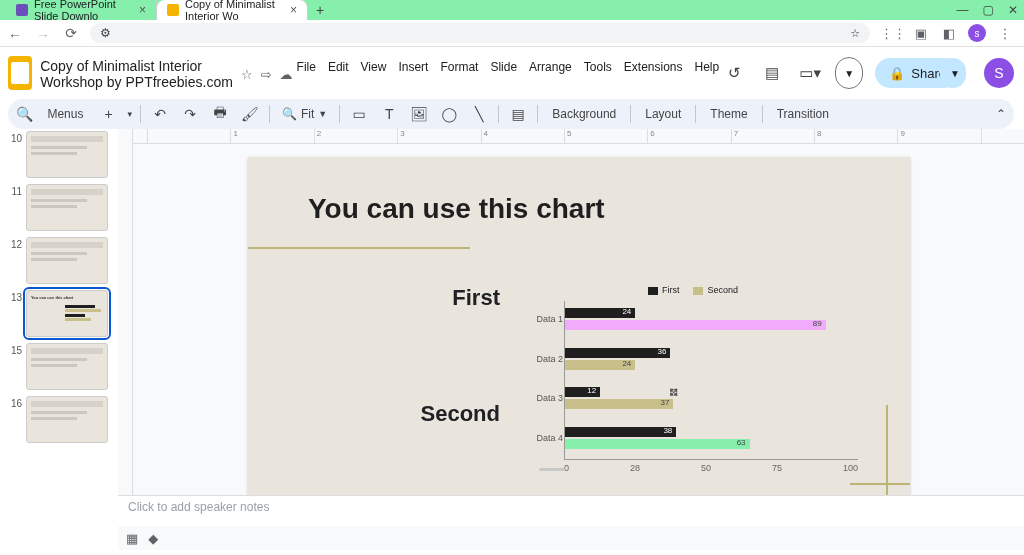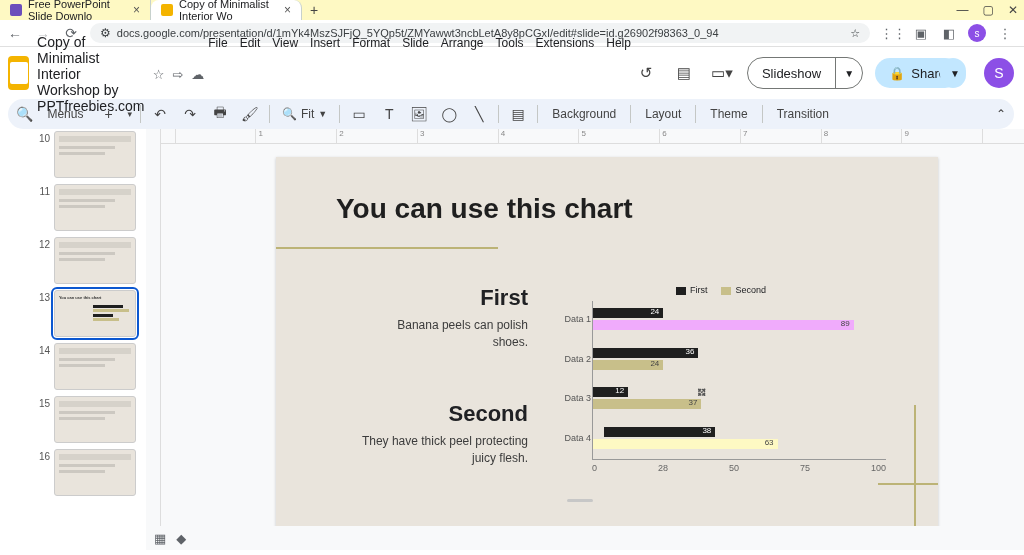--- a/index.html
+++ b/index.html
@@ -1,19 +1,19 @@
 <!DOCTYPE html>
 <html><head>
 <meta charset="utf-8">
 <style>
   html,body{margin:0;padding:0;font-family:"Google Sans",Arial,sans-serif;font-size:13px;background:#fff;color:#202124;}
   body{width:1024px;height:555px;overflow:hidden;}
 
   
-  .tabstrip{height:20px;background:#fef9c3;display:flex;align-items:stretch;}
+  .tabstrip{height:20px;background:#86efac;display:flex;align-items:stretch;padding-left:6px;}
   .tab{display:flex;align-items:center;padding:0 10px;font-size:11px;min-width:120px;max-width:130px;border-right:1px solid #c7d1cc;gap:6px;}
   .tab.active{background:#fff;border-radius:8px 8px 0 0;}
   .favicon{width:12px;height:12px;border-radius:2px;flex:none;}
   .tab-close{font-size:12px;color:#555;}
   .newtab{width:24px;display:flex;align-items:center;justify-content:center;color:#444;font-size:14px;}
   .winctrl{margin-left:auto;display:flex;align-items:center;padding-right:6px;gap:14px;color:#444;font-size:12px;}
 
   
   .urlbar{height:26px;background:#fff;border-bottom:1px solid #e0e0e0;display:flex;align-items:center;padding:0 6px;gap:10px;}
   .navbtn{width:18px;text-align:center;color:#5f6368;font-size:14px;}
@@ -44,21 +44,21 @@
   
   .toolbar{height:30px;margin:4px 10px 0 8px;background:#edf2fa;border-radius:20px;display:flex;align-items:center;padding:0 8px;gap:8px;font-size:12px;color:#444;}
   .tb-btn{width:22px;height:22px;display:flex;align-items:center;justify-content:center;border-radius:4px;font-size:14px;}
   .tb-text{padding:0 6px;}
   .tb-sep{width:1px;height:18px;background:#c4c7c5;}
   .tb-zoom{display:flex;align-items:center;gap:4px;padding:0 4px;}
   .tb-collapse{margin-left:auto;font-size:12px;}
   .spy{font-size:14px;}
 
   
-  .workspace{display:flex;height:421px;margin-left:28px;}
+  .workspace{display:flex;height:421px;}
   .filmstrip{width:118px;height:100%;overflow:hidden;padding-top:2px;}
   .thumb-row{display:flex;align-items:flex-start;margin-bottom:6px;}
   .thumb-num{width:22px;text-align:right;font-size:10px;color:#555;padding-top:2px;padding-right:4px;}
   .thumb{width:80px;height:45px;border:1px solid #ccc;border-radius:3px;background:#e9e4dc;position:relative;overflow:hidden;font-size:4px;color:#333;}
   .thumb.sel{outline:2px solid #0b57d0;outline-offset:1px;}
 
   .canvas{flex:1;background:#f8f9fa;position:relative;display:flex;flex-direction:column;}
   .hruler{height:14px;border-bottom:1px solid #ddd;display:flex;margin-left:14px;font-size:8px;color:#888;}
   .hruler div{flex:1;border-left:1px solid #ddd;padding-left:2px;}
   .canvas-body{position:relative;flex:1;display:flex;}
@@ -112,21 +112,20 @@
     <span>✕</span>
   </div>
 </div>
 
 <div class="urlbar">
   <span class="navbtn">←</span>
   <span class="navbtn" style="opacity:.4">→</span>
   <span class="navbtn">⟳</span>
   <div class="omni">
     <span style="font-size:12px">⚙</span>
-    <span>docs.google.com/presentation/d/1mYk4MszSJFjQ_5YQp5t/ZMYawwt3ncbLetA8y8pCGxI/edit#slide=id.g26902f98363_0_94</span>
     <span style="margin-left:auto">☆</span>
   </div>
   <div class="chrome-icons">
     <span class="ci">⋮⋮</span>
     <span class="ci">▣</span>
     <span class="ci">◧</span>
     <span class="avatar-s">s</span>
     <span class="ci">⋮</span>
   </div>
 </div>
@@ -151,21 +150,20 @@
       <span class="menu-item">Tools</span>
       <span class="menu-item">Extensions</span>
       <span class="menu-item">Help</span>
     </div>
   </div>
   <div class="doc-right">
     <span class="ri">↺</span>
     <span class="ri">▤</span>
     <span class="ri">▭▾</span>
     <div class="slideshow-wrap">
-      <span class="slideshow-btn">Slideshow</span>
       <span class="slideshow-chevron">▼</span>
     </div>
     <div style="display:flex">
       <div class="share-btn">
         <span>🔒</span>
         <span>Share</span>
       </div>
       <div class="share-chevron">▼</div>
     </div>
     <div class="profile-chip">S</div>
@@ -234,28 +232,20 @@
         </div>
       </div>
       <div class="thumb-row">
         <div class="thumb-num">13</div>
         <div class="thumb sel">
           <div style="position:absolute;left:4px;top:4px;font-size:4px;font-weight:700">You can use this chart</div>
           <div style="position:absolute;left:38px;top:14px;width:30px;height:3px;background:#1f1f1f"></div>
           <div style="position:absolute;left:38px;top:18px;width:36px;height:3px;background:#c8bf8a"></div>
           <div style="position:absolute;left:38px;top:23px;width:20px;height:3px;background:#1f1f1f"></div>
           <div style="position:absolute;left:38px;top:27px;width:26px;height:3px;background:#c8bf8a"></div>
-        </div>
-      </div>
-      <div class="thumb-row">
-        <div class="thumb-num">14</div>
-        <div class="thumb">
-          <div style="position:absolute;left:4px;top:4px;right:4px;height:6px;background:rgba(0,0,0,.08)"></div>
-          <div style="position:absolute;left:4px;top:14px;right:20px;height:3px;background:rgba(0,0,0,.12)"></div>
-          <div style="position:absolute;left:4px;top:20px;right:30px;height:3px;background:rgba(0,0,0,.12)"></div>
         </div>
       </div>
       <div class="thumb-row">
         <div class="thumb-num">15</div>
         <div class="thumb">
           <div style="position:absolute;left:4px;top:4px;right:4px;height:6px;background:rgba(0,0,0,.08)"></div>
           <div style="position:absolute;left:4px;top:14px;right:20px;height:3px;background:rgba(0,0,0,.12)"></div>
           <div style="position:absolute;left:4px;top:20px;right:30px;height:3px;background:rgba(0,0,0,.12)"></div>
         </div>
       </div>
@@ -286,25 +276,23 @@
     </div>
     <div class="canvas-body">
       <div class="vruler"></div>
       <div class="slide-area">
         <div class="slide">
           <h1>You can use this chart</h1>
           <div class="title-underline"></div>
 
           <div class="block-first">
             <p class="block-h">First</p>
-            <p class="block-p">Banana peels can polish shoes.</p>
           </div>
           <div class="block-second">
             <p class="block-h">Second</p>
-            <p class="block-p">They have thick peel protecting juicy flesh.</p>
           </div>
 
           <div class="chart">
             <div class="legend">
               <span><span class="lg-swatch" style="background:#1f1f1f"></span><span>First</span></span>
               <span><span class="lg-swatch" style="background:#c8bf8a"></span><span>Second</span></span>
             </div>
             <div class="bargrid" id="bargrid">
                 <div class="cat" style="top: 13.11px;">Data 1</div>
                 <div class="bar" style="background: rgb(31, 31, 31); left: 0px; top: 7.11px; width: 24%;">
@@ -321,42 +309,43 @@
                   <span>24</span>
                 </div>
                 <div class="cat" style="top: 92.11px; text-align: right;">Data 3</div>
                 <div class="bar" style="background: rgb(31, 31, 31); left: 0px; top: 86.11px; width: 12%;">
                   <span>12</span>
                 </div>
                 <div class="bar tan" style="background: rgb(200, 191, 138); left: 0px; top: 98.11px; width: 37%;">
                   <span>37</span>
                 </div>
                 <div class="cat" style="top: 131.61px;">Data 4</div>
-                <div class="bar" style="background: rgb(31, 31, 31); left: 11px; top: 125.61px; width: 38%;">
+                <div class="bar" style="background: rgb(31, 31, 31); left: 0px; top: 125.61px; width: 38%;">
                   <span>38</span>
                 </div>
-                <div class="bar tan" style="background: #fef9c3; left: 0px; top: 137.61px; width: 63%;">
+                <div class="bar tan" style="background: #86efac; left: 0px; top: 137.61px; width: 63%;">
                   <span>63</span>
                 </div>
               </div>
             <div class="xlabels" id="xlabels">
                 <span>0</span>
                 <span>28</span>
                 <span>50</span>
                 <span>75</span>
                 <span>100</span>
               </div>
           </div>
 
           <span class="move-cursor">✥</span>
           <div class="deco-v"></div>
           <div class="deco-h"></div>
 
         </div>
         <div class="resizer"></div>
       </div>
     </div>
+    <div class="notes"><span>Click to add speaker notes</span></div>
     <div class="bottombar">
       <span>▦</span>
       <span>◆</span>
     </div>
   </div>
 </div>
 
 </body></html>

